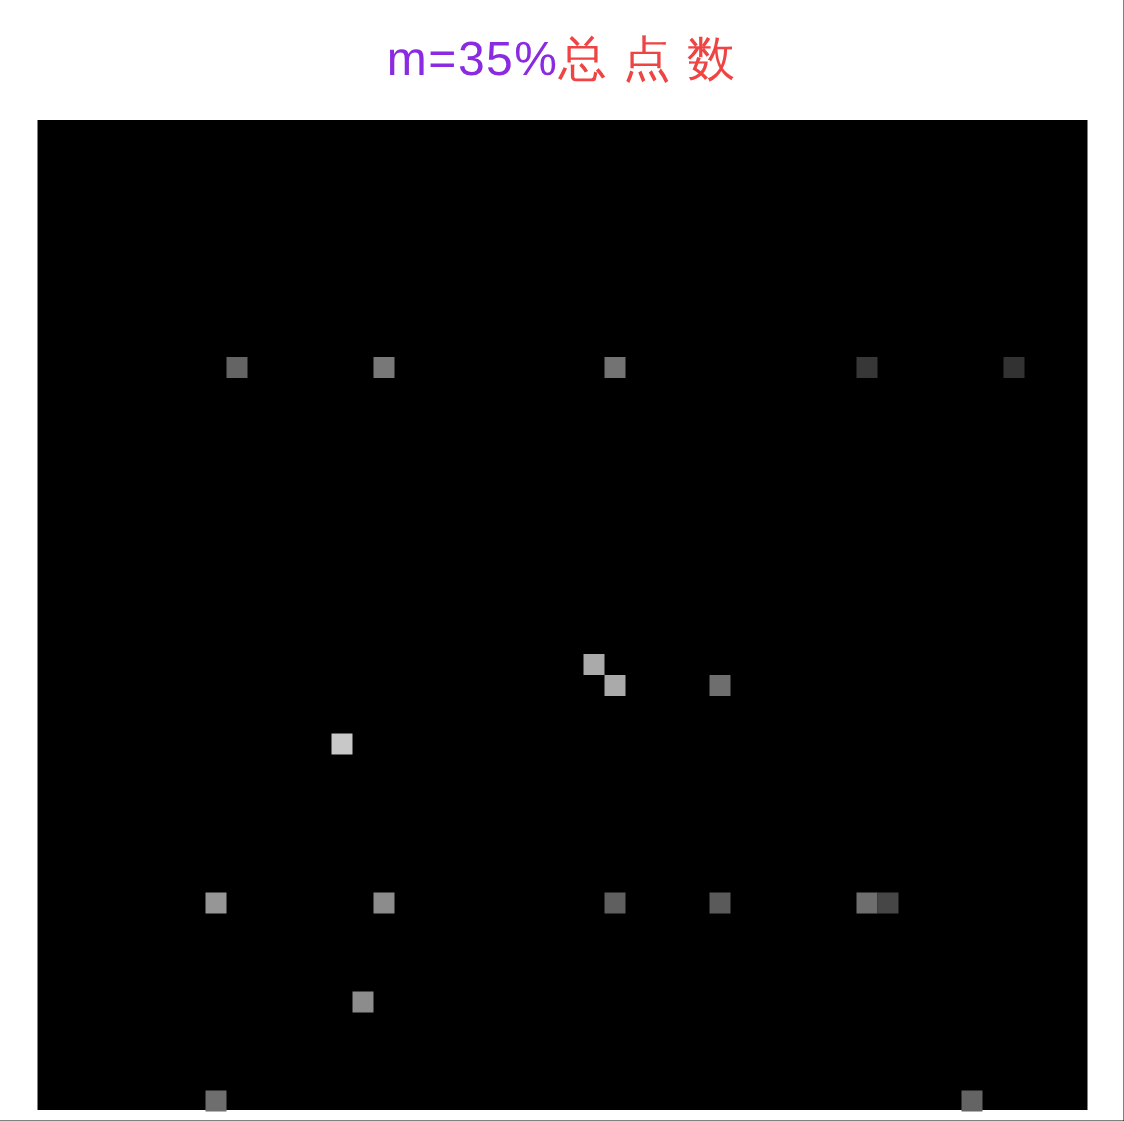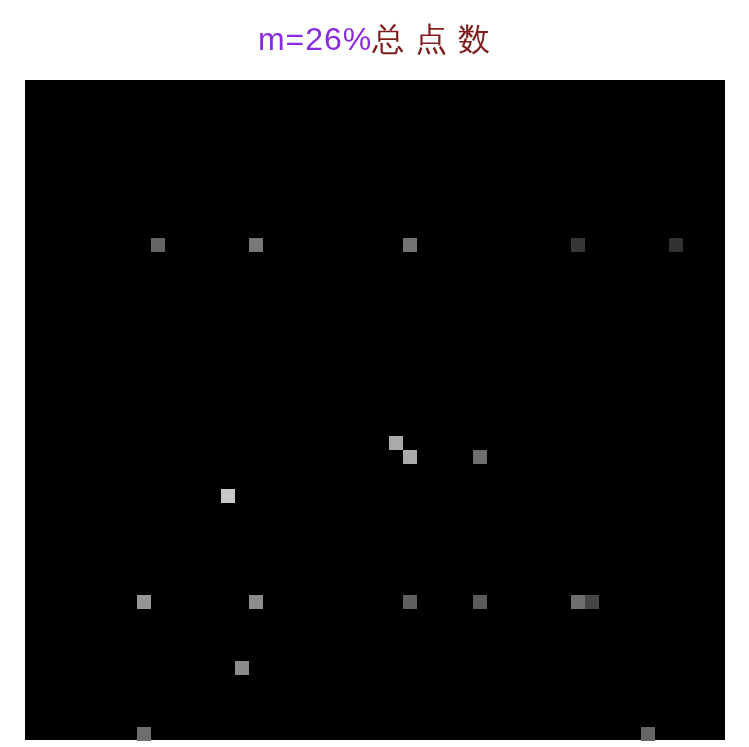--- a/index.html
+++ b/index.html
@@ -19,40 +19,40 @@
     .title {
       margin-top: 18px;
       font-size: 32px;
       font-weight: normal;
       letter-spacing: 1px;
     }
     .title-formula {
       color: #8a2be2;
     }
     .title-text {
-      color: #7f1d1d;
+      color: #ef4444;
     }
     .canvas-wrap {
       margin-top: 18px;
       width: 700px;
       height: 660px;
       background: #000000;
       position: relative;
     }
     .pixel {
       position: absolute;
       width: 14px;
       height: 14px;
     }
   </style>
 </head>
 <body>
 
 <div class="title">
-  <span class="title-formula">m=26%</span><span class="title-text">总 点 数</span>
+  <span class="title-formula">m=35%</span><span class="title-text">总 点 数</span>
 </div>
 
 <div class="canvas-wrap" id="canvas">
     <div class="pixel" style="background: rgb(100, 100, 100); left: 126px; top: 158.4px;"></div>
     <div class="pixel" style="background: rgb(120, 120, 120); left: 224px; top: 158.4px;"></div>
     <div class="pixel" style="background: rgb(115, 115, 115); left: 378px; top: 158.4px;"></div>
     <div class="pixel" style="background: rgb(55, 55, 55); left: 546px; top: 158.4px;"></div>
     <div class="pixel" style="background: rgb(50, 50, 50); left: 644px; top: 158.4px;"></div>
     <div class="pixel" style="background: rgb(170, 170, 170); left: 364px; top: 356.4px;"></div>
     <div class="pixel" style="background: rgb(170, 170, 170); left: 378px; top: 369.6px;"></div>

